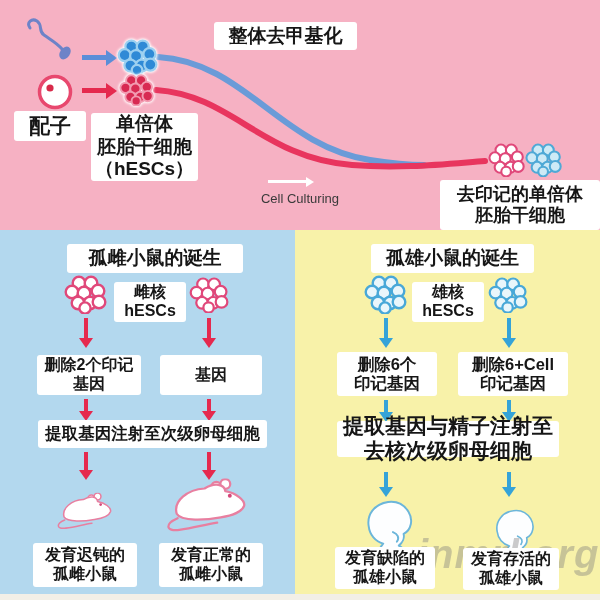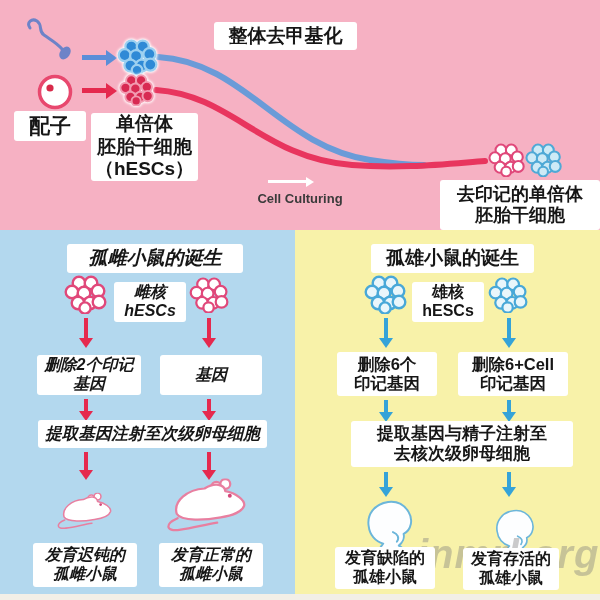--- a/index.html
+++ b/index.html
@@ -3,21 +3,21 @@
 <meta charset="utf-8">
 <style>
   html,body{margin:0;padding:0;background:#ffffff;}
   .canvas{
     position:relative;width:600px;height:600px;overflow:hidden;
     font-family:"Liberation Sans","DejaVu Sans",sans-serif;
     background:#ffffff;
   }
   
   .top-section{position:absolute;left:0;top:0;width:600px;height:230px;background:#f6b1c3;}
-  .left-panel{position:absolute;left:0;top:230px;width:295px;height:364px;background:#b3d8ee;font-style:italic;}
+  .left-panel{position:absolute;left:0;top:230px;width:295px;height:364px;background:#b3d8ee;}
   .right-panel{position:absolute;left:295px;top:230px;width:305px;height:364px;background:#f8f2a9;}
   .bottom-strip{position:absolute;left:0;top:594px;width:600px;height:6px;background:#f2efe7;}
 
   
   .wbox{
     position:absolute;background:#ffffff;border-radius:3px;z-index:2;
     display:flex;flex-direction:column;align-items:center;justify-content:center;
     color:#161616;font-weight:bold;text-align:center;line-height:1.18;
   }
 
@@ -34,21 +34,21 @@
   .red{--c:#e5294e;}
   .blue{--c:#35a3d8;}
   .pblue{--c:#5b8ed8;}
   .white{--c:#ffffff;}
 
   .cluster{position:absolute;z-index:1;}
   .halo{filter:drop-shadow(0 0 1.5px #ffffff) drop-shadow(0 0 1px #ffffff);}
   .icon{position:absolute;z-index:1;}
 
   .culturing-text{
-    position:absolute;font-weight:bold;color:#3a3a3a;font-size:13px;
+    position:absolute;font-weight:normal;color:#3a3a3a;font-size:13px;
     text-align:center;z-index:1;
   }
   .watermark{
     position:absolute;z-index:1;font-weight:bold;font-style:italic;
     font-size:40px;letter-spacing:1px;color:rgba(125,125,125,0.40);
     white-space:nowrap;
   }
 </style>
 </head>
 <body>
@@ -227,21 +227,21 @@
       <span>印记基因</span>
     </div>
     <div class="wbox" style="left:163px;top:122px;width:110px;height:44px;font-size:16.5px">
       <span>删除6+Cell</span>
       <span>印记基因</span>
     </div>
 
     <div class="arrd blue" style="left:89px;top:170px;height:12px"></div>
     <div class="arrd blue" style="left:212px;top:170px;height:12px"></div>
 
-    <div class="wbox" style="left:56px;top:191px;width:222px;height:46px;font-size:17px">
+    <div class="wbox" style="left:42px;top:191px;width:222px;height:36px;font-size:21px">
       <span>提取基因与精子注射至</span>
       <span>去核次级卵母细胞</span>
     </div>
 
     <div class="arrd blue" style="left:89px;top:242px;height:15px"></div>
     <div class="arrd blue" style="left:212px;top:242px;height:15px"></div>
 
     <svg class="icon" style="left:68px;top:270px" width="56" height="66" viewBox="0 0 56 68">
         <use href="#embryo"></use>
       </svg>

